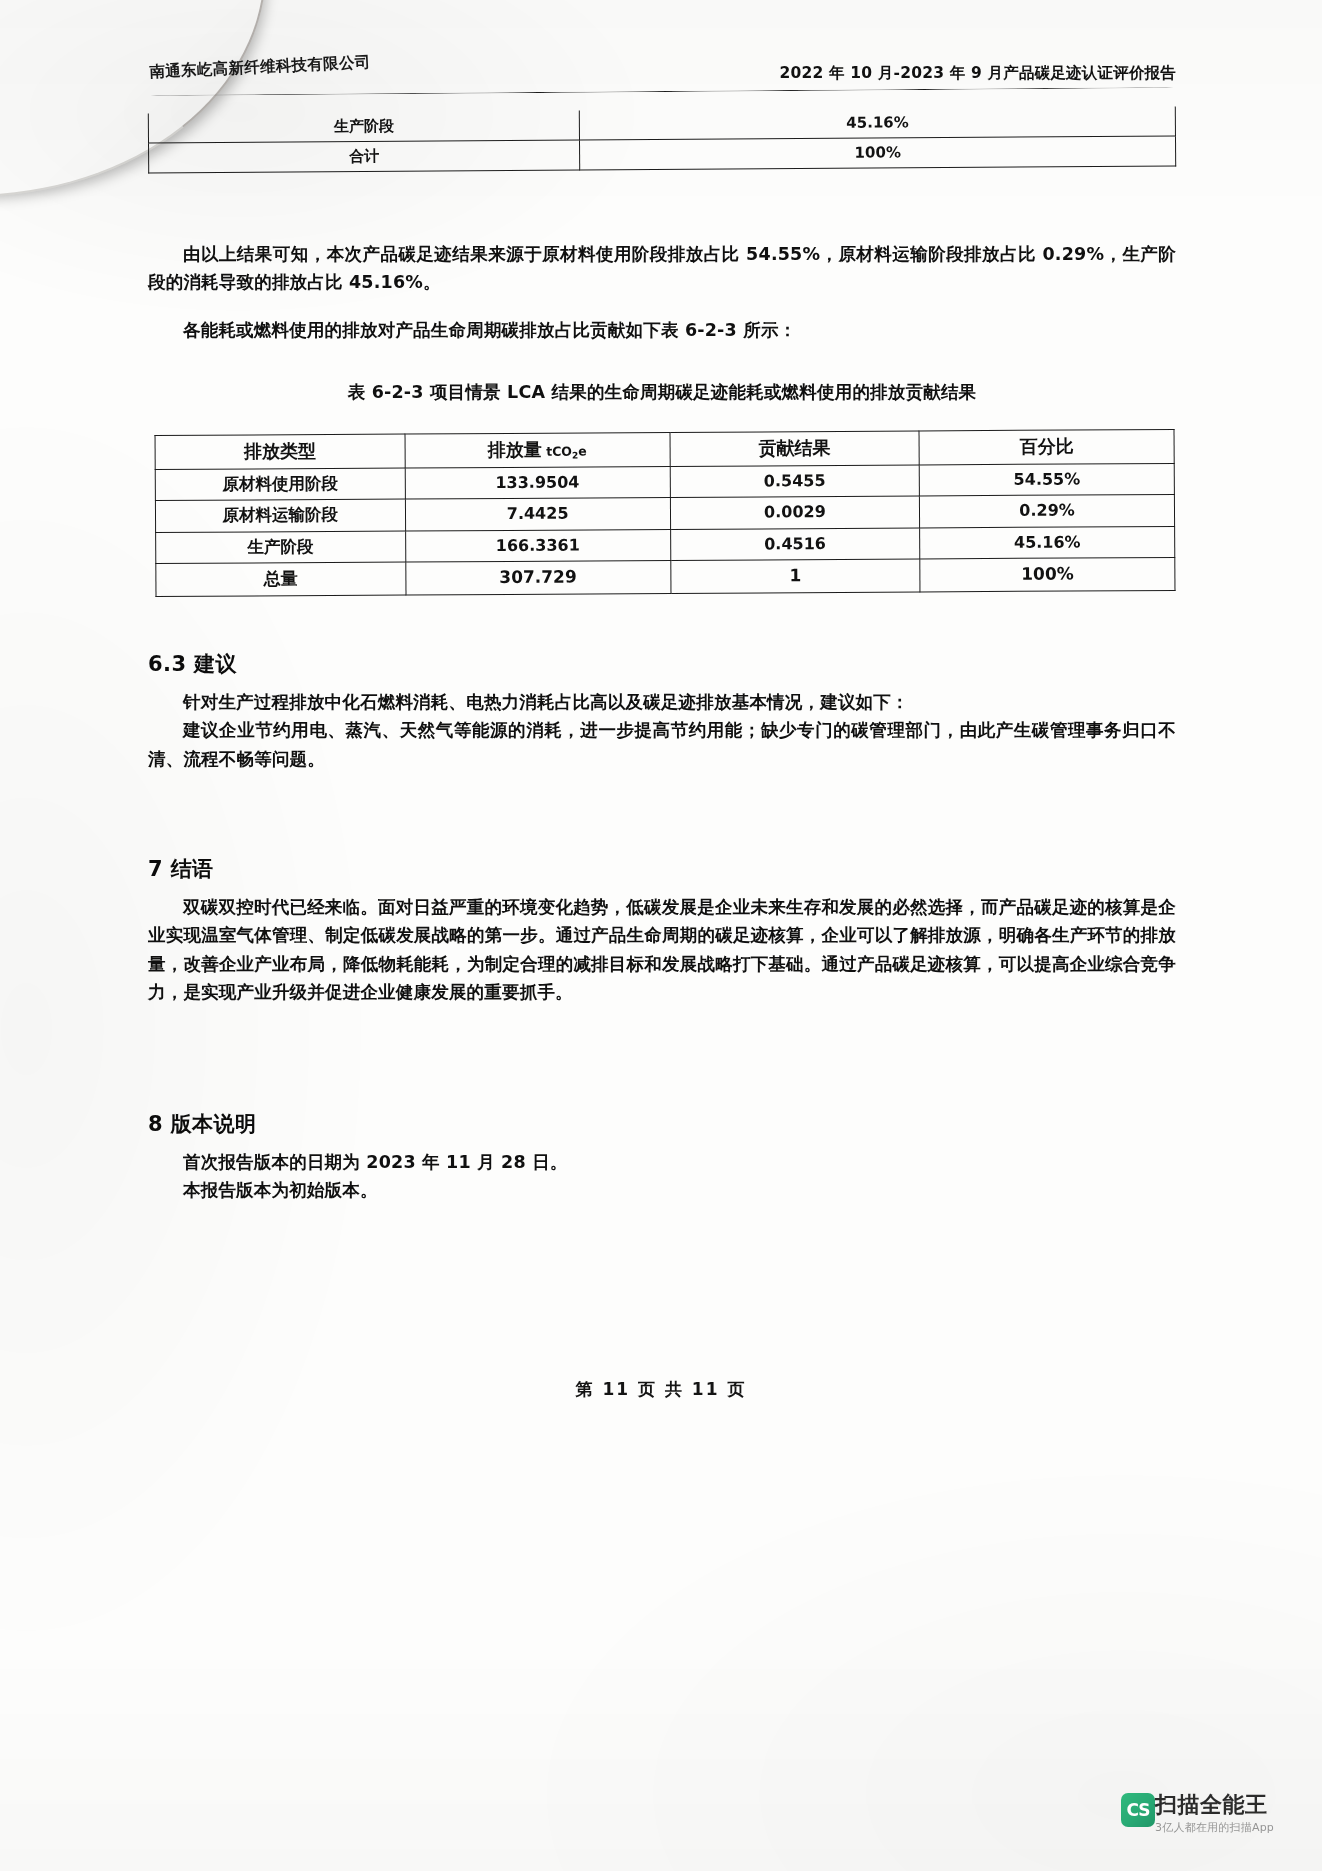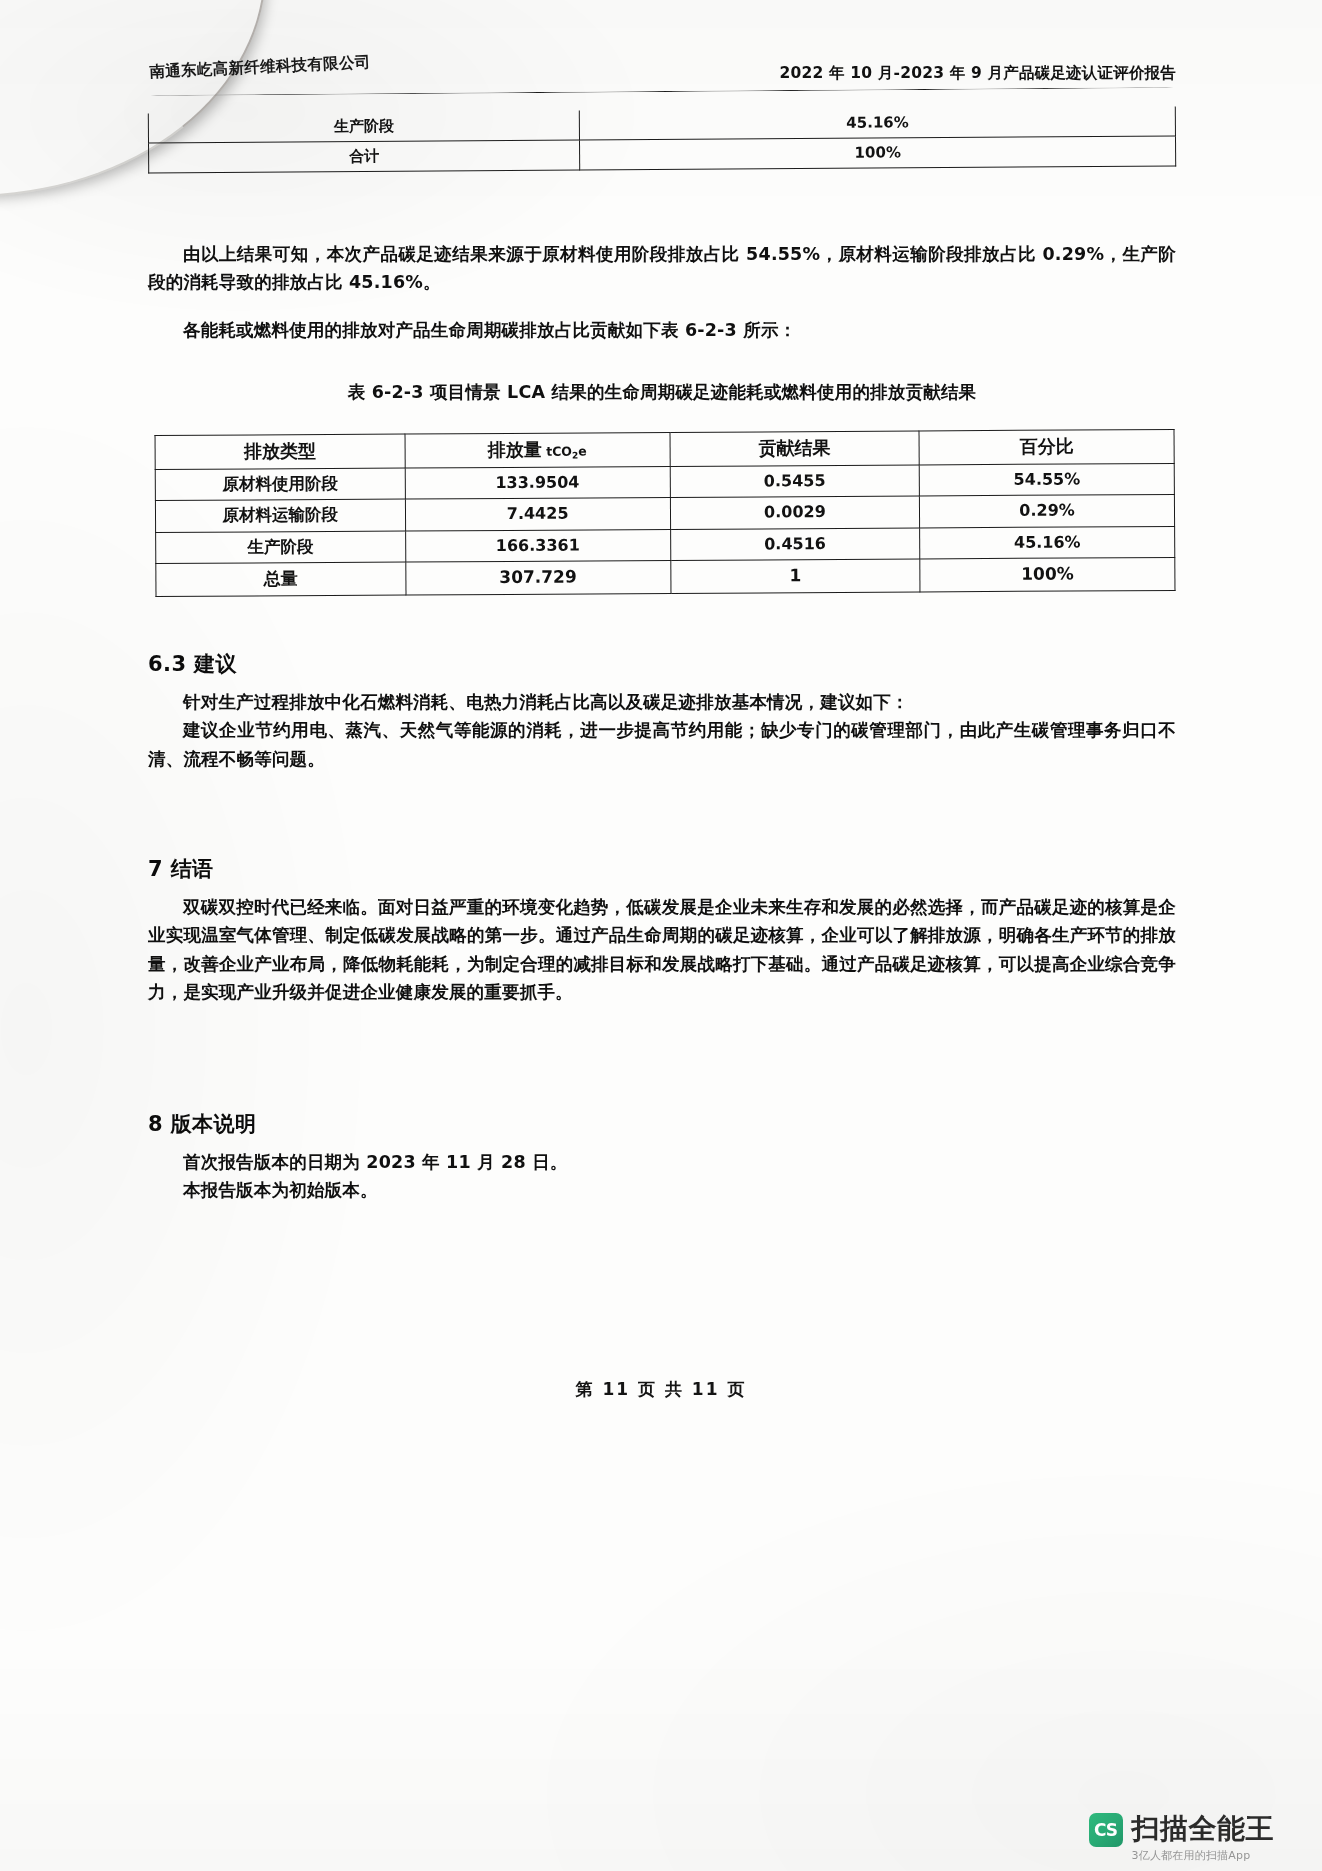--- a/index.html
+++ b/index.html
@@ -199,43 +199,42 @@
     font-size: 17px;
     font-weight: 700;
     letter-spacing: 2px;
     color: #141414;
   }
 
   
   .cam {
     position: absolute;
     right: 48px;
-    bottom: 8px;
+    bottom: 36px;
     display: flex;
     align-items: flex-start;
-    gap: 9px;
     opacity: .92;
   }
   .cam-logo {
     width: 34px; height: 34px;
     border-radius: 7px;
     background: linear-gradient(135deg,#1fb573 0%, #17a36a 55%, #0f8f5c 100%);
     color: #fff;
     font-size: 17px;
     font-weight: 700;
     display: flex;
     align-items: center;
     justify-content: center;
     letter-spacing: -1px;
     font-family: "DejaVu Sans", "Liberation Sans", sans-serif;
     margin-top: 2px;
   }
   .cam-text { line-height: 1.25; }
   .cam-title {
-    font-size: 28px;
+    font-size: 22px;
     font-weight: 700;
     color: #1a1a1a;
     letter-spacing: .5px;
   }
   .cam-sub {
     font-size: 11px;
     color: #8d8d8d;
     letter-spacing: .2px;
     margin-top: 3px;
   }

